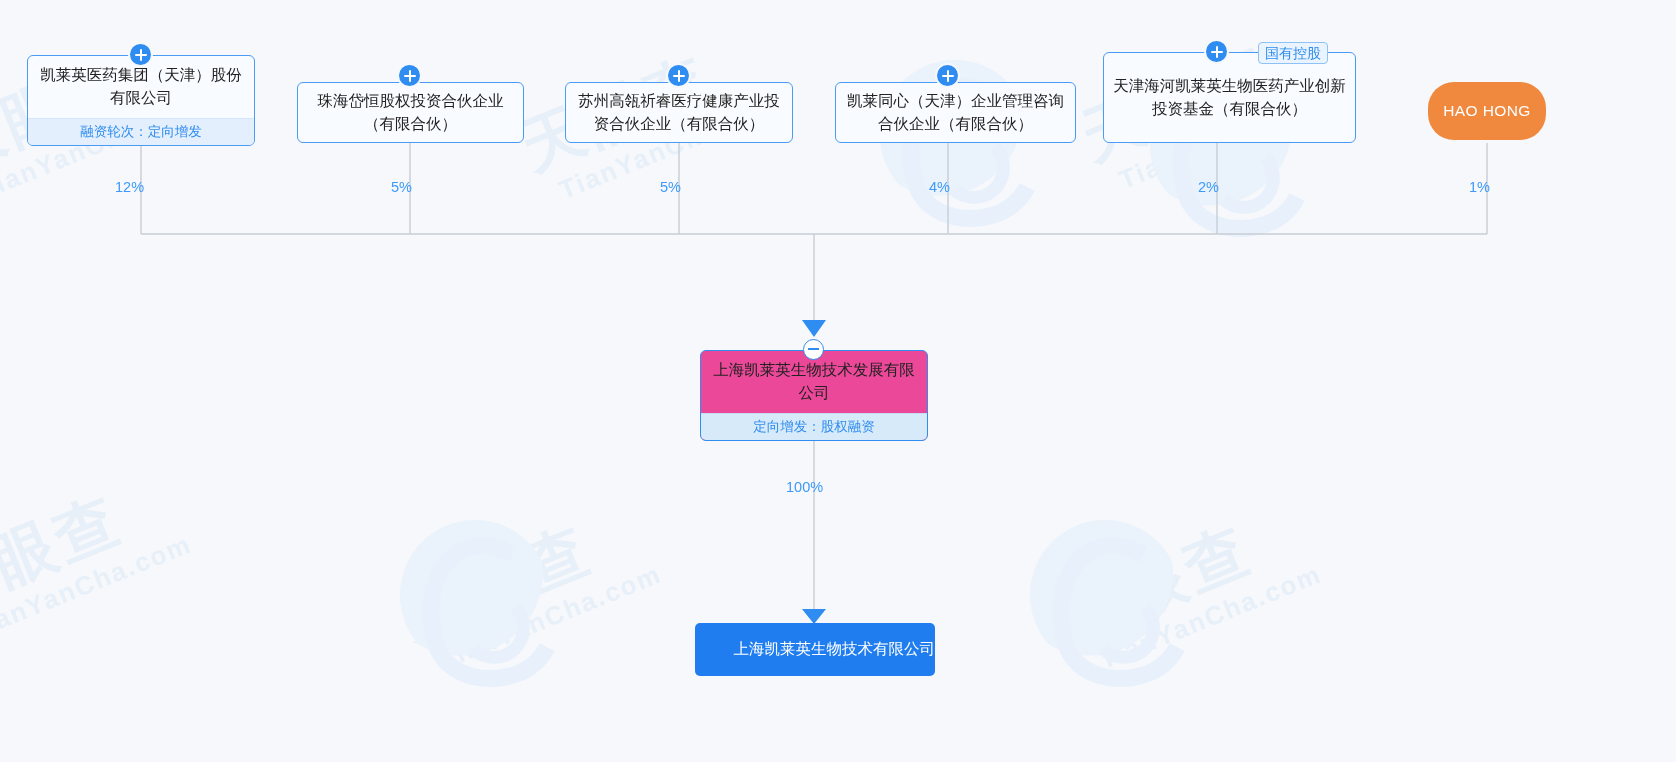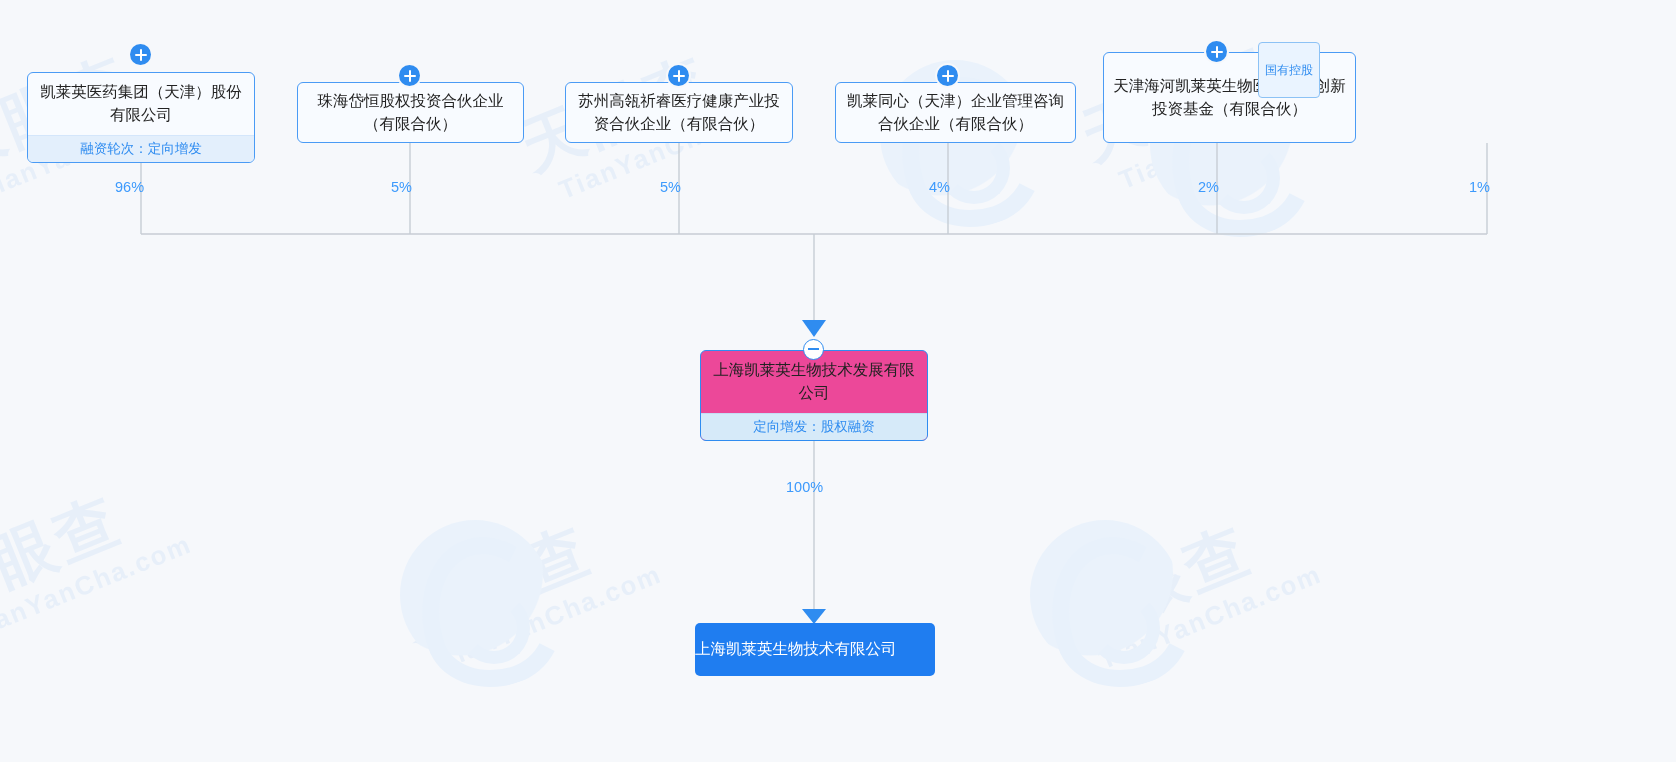--- a/index.html
+++ b/index.html
@@ -61,21 +61,21 @@
   }
 
   
   .box.sel{background:#ec4899;border-color:#2f8cf0;}
   .box.sel .title{color:#222;}
   .box.sel .band{background:#d6eaf9;border-top-color:#c4ddf4;}
 
   
   .box.solid{
     background:#1f7df0;border:none;border-radius:5px;
-    display:flex;align-items:center;justify-content:flex-start;
+    display:flex;align-items:center;justify-content:flex-end;
   }
   .box.solid .title{color:#fff;font-size:15.5px;padding:0;}
 
   
   .pill{
     box-sizing:border-box;
     background:#f0883e;border-radius:26px;
     display:flex;align-items:center;justify-content:center;
     color:#fff;font-size:15.5px;letter-spacing:.4px;
     font-family:"Liberation Sans",sans-serif;
@@ -95,22 +95,22 @@
   .minus{
     position:absolute;width:21px;height:21px;border-radius:50%;
     background:#fff;border:1.5px solid #2f8cf0;z-index:5;box-sizing:border-box;
   }
   .minus:before{content:"";position:absolute;left:3.5px;top:8px;width:11px;height:1.6px;background:#2f8cf0;}
 
   
   .badge{
     position:absolute;z-index:6;
     background:#eaf4ff;border:1px solid #8cc2f5;border-radius:4px;
-    color:#2f8cf0;font-size:12px;line-height:18px;
-    padding:18px 6px;white-space:nowrap;
+    color:#2f8cf0;font-size:14px;line-height:18px;
+    padding:1px 6px;white-space:nowrap;
     font-family:"DejaVu Sans",sans-serif;
   }
 
   
   .pct{
     position:absolute;z-index:4;
     color:#3d9afc;font-size:14.5px;
     font-family:"Liberation Sans",sans-serif;
     white-space:nowrap;
   }
@@ -166,31 +166,31 @@
       <path d="M814,234 L814,330"></path>
 
       <path d="M814,440 L814,620"></path>
     </g>
 
     <polygon points="802,320 826,320 814,337" fill="#2f8cf0"></polygon>
 
     <polygon points="802,609 826,609 814,624" fill="#2f8cf0"></polygon>
   </svg>
 
-  <div class="pct" style="left:115px;top:179px;">96%</div>
+  <div class="pct" style="left:115px;top:179px;">12%</div>
   <div class="pct" style="left:391px;top:179px;">5%</div>
   <div class="pct" style="left:660px;top:179px;">5%</div>
   <div class="pct" style="left:929px;top:179px;">4%</div>
   <div class="pct" style="left:1198px;top:179px;">2%</div>
   <div class="pct" style="left:1469px;top:179px;">1%</div>
   <div class="pct" style="left:786px;top:479px;">100%</div>
 
   <div class="node" style="left:27px;top:55px;width:228px;">
     <div class="plus" style="left:103px;top:-11px;"></div>
-    <div class="box" style="width:228px;margin-top:17px;">
+    <div class="box" style="width:228px;">
       <div class="title" style="height:62px;">凯莱英医药集团（天津）股份有限公司</div>
       <div class="band">融资轮次：定向增发</div>
     </div>
   </div>
 
   <div class="node" style="left:297px;top:82px;width:227px;">
     <div class="plus" style="left:102px;top:-17px;"></div>
     <div class="box" style="width:227px;">
       <div class="title" style="height:59px;">珠海岱恒股权投资合伙企业（有限合伙）</div>
     </div>
@@ -211,20 +211,25 @@
   </div>
 
   <div class="node" style="left:1103px;top:52px;width:228px;">
     <div class="plus" style="left:103px;top:-11px;"></div>
     <div class="badge" style="left:155px;top:-10px;">国有控股</div>
     <div class="box" style="width:253px;">
       <div class="title" style="height:89px;">天津海河凯莱英生物医药产业创新投资基金（有限合伙）</div>
     </div>
   </div>
 
+  <div class="node" style="left:1428px;top:82px;width:118px;height:58px;">
+    <div class="pill" style="width:118px;height:58px;">
+      <span>HAO HONG</span>
+    </div>
+  </div>
 
   <div class="node" style="left:700px;top:350px;width:228px;">
     <div class="minus" style="left:103px;top:-11px;"></div>
     <div class="box sel" style="width:228px;">
       <div class="title" style="height:62px;">上海凯莱英生物技术发展有限公司</div>
       <div class="band">定向增发：股权融资</div>
     </div>
   </div>
 
   <div class="node" style="left:695px;top:623px;width:240px;height:53px;">

